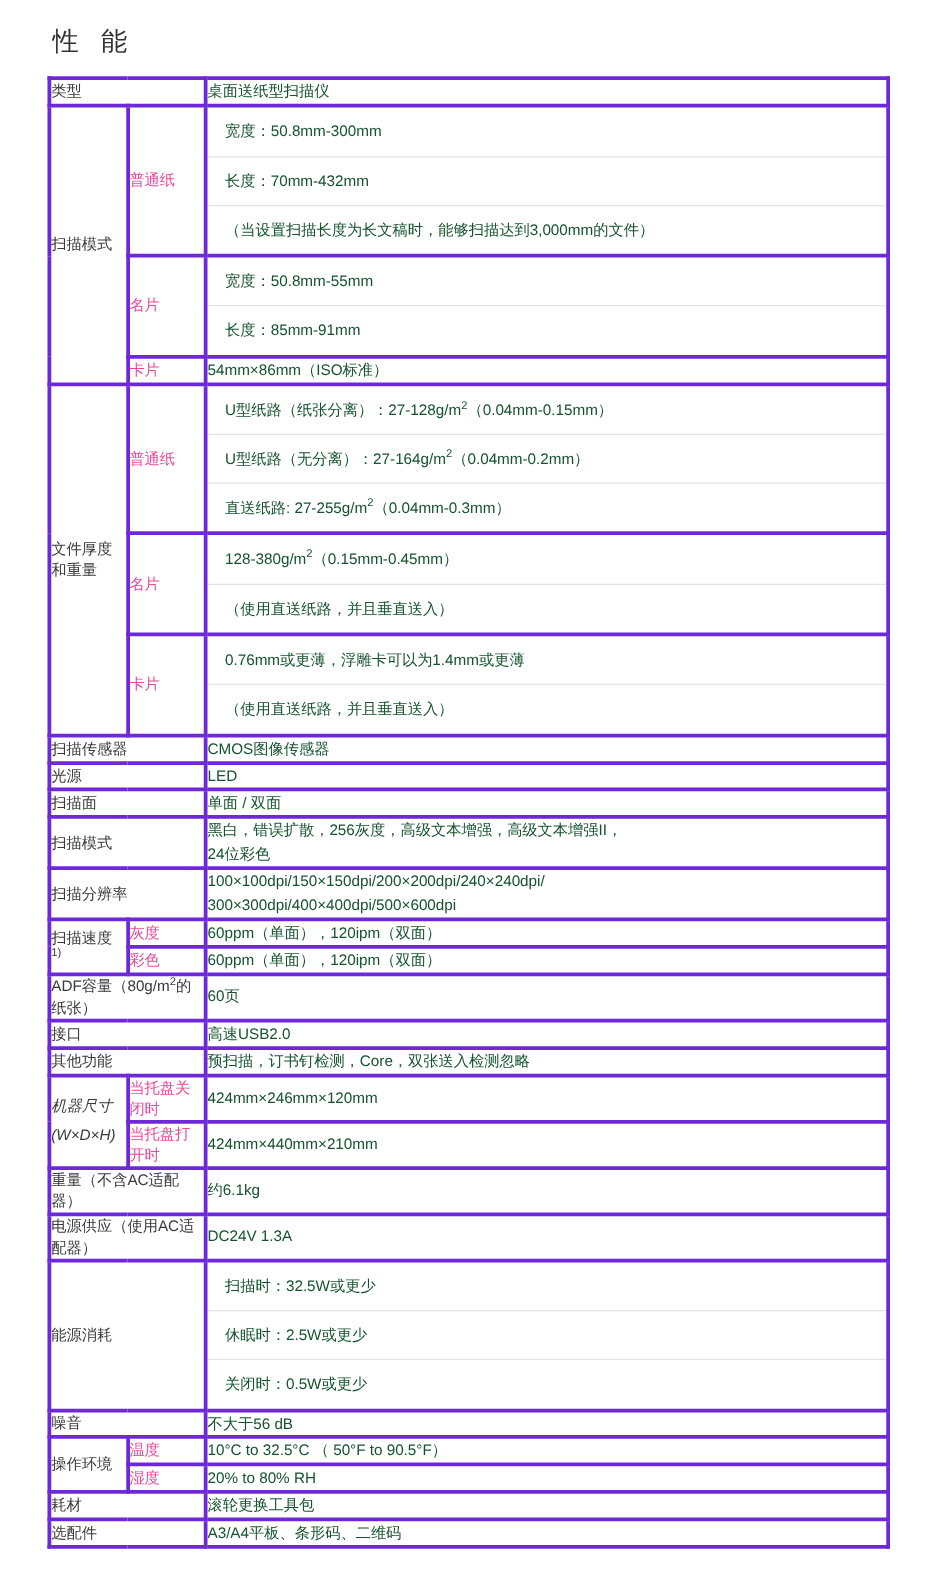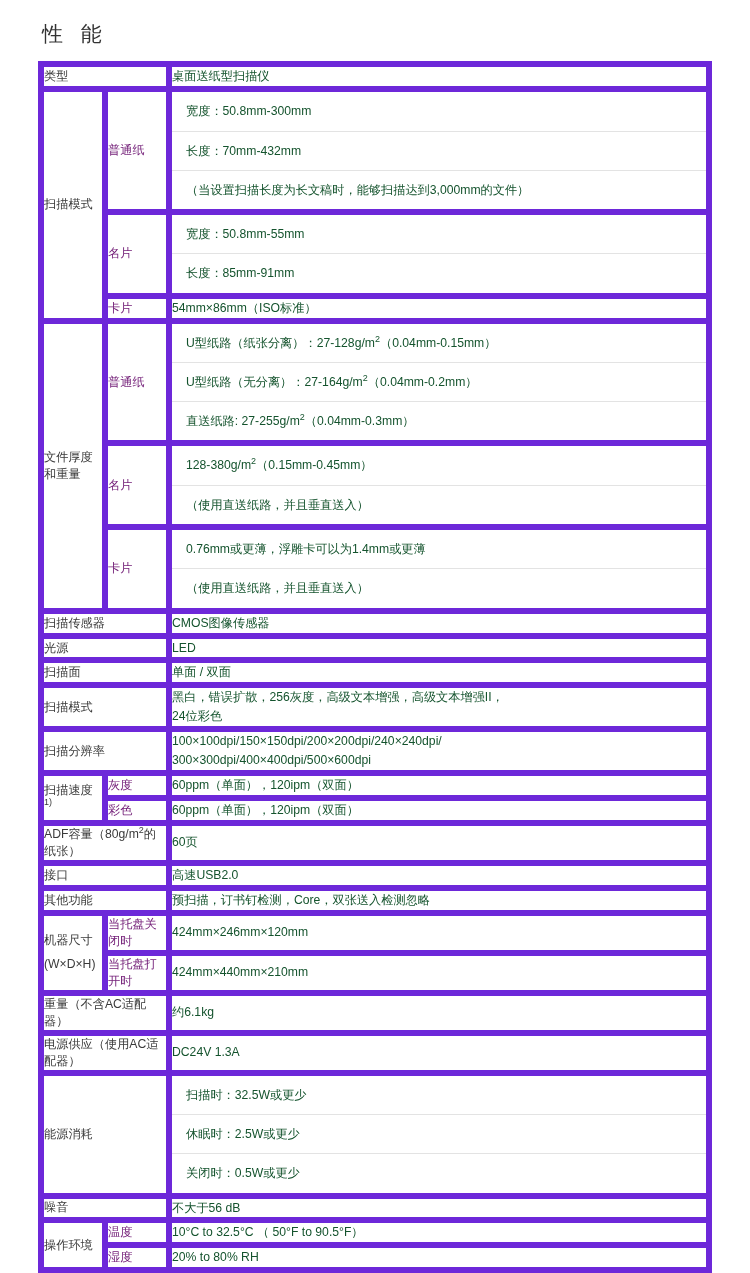--- a/index.html
+++ b/index.html
@@ -29,34 +29,34 @@
     margin: 6px 0 14px 4px;
     line-height: 1.3;
   }
   table.spec {
     width: 674px;
     border-collapse: collapse;
     table-layout: fixed;
     font-size: 12.2px;
   }
   table.spec td {
-    border: 6px solid #6d28d9;
+    border: 3px solid #6d28d9;
     vertical-align: middle;
     padding: 0;
     background: #ffffff;
   }
   td.label {
     background: #f4f4f4;
     color: #3a3a3a;
     padding: 10px 14px;
     width: 122px;
   }
   td.sublabel {
     background: #f4f4f4;
-    color: #701a75;
+    color: #ec4899;
     padding: 10px 14px;
     width: 110px;
   }
   td.value {
     padding: 10px 14px;
     color: #14532d;
     line-height: 1.55;
   }
   td.value.multi {
     padding: 0;
@@ -64,20 +64,21 @@
   .vline {
     padding: 10px 14px;
     border-bottom: 1px solid #e3e3e3;
     line-height: 1.5;
   }
   .vline:last-child {
     border-bottom: none;
   }
   .lbl-2line {
     line-height: 1.9;
+    font-style: italic;
   }
   sup {
     font-size: 9px;
     vertical-align: super;
     line-height: 0;
   }
   .footnote {
     margin-top: 16px;
     font-size: 12px;
     color: #3a3a3a;

